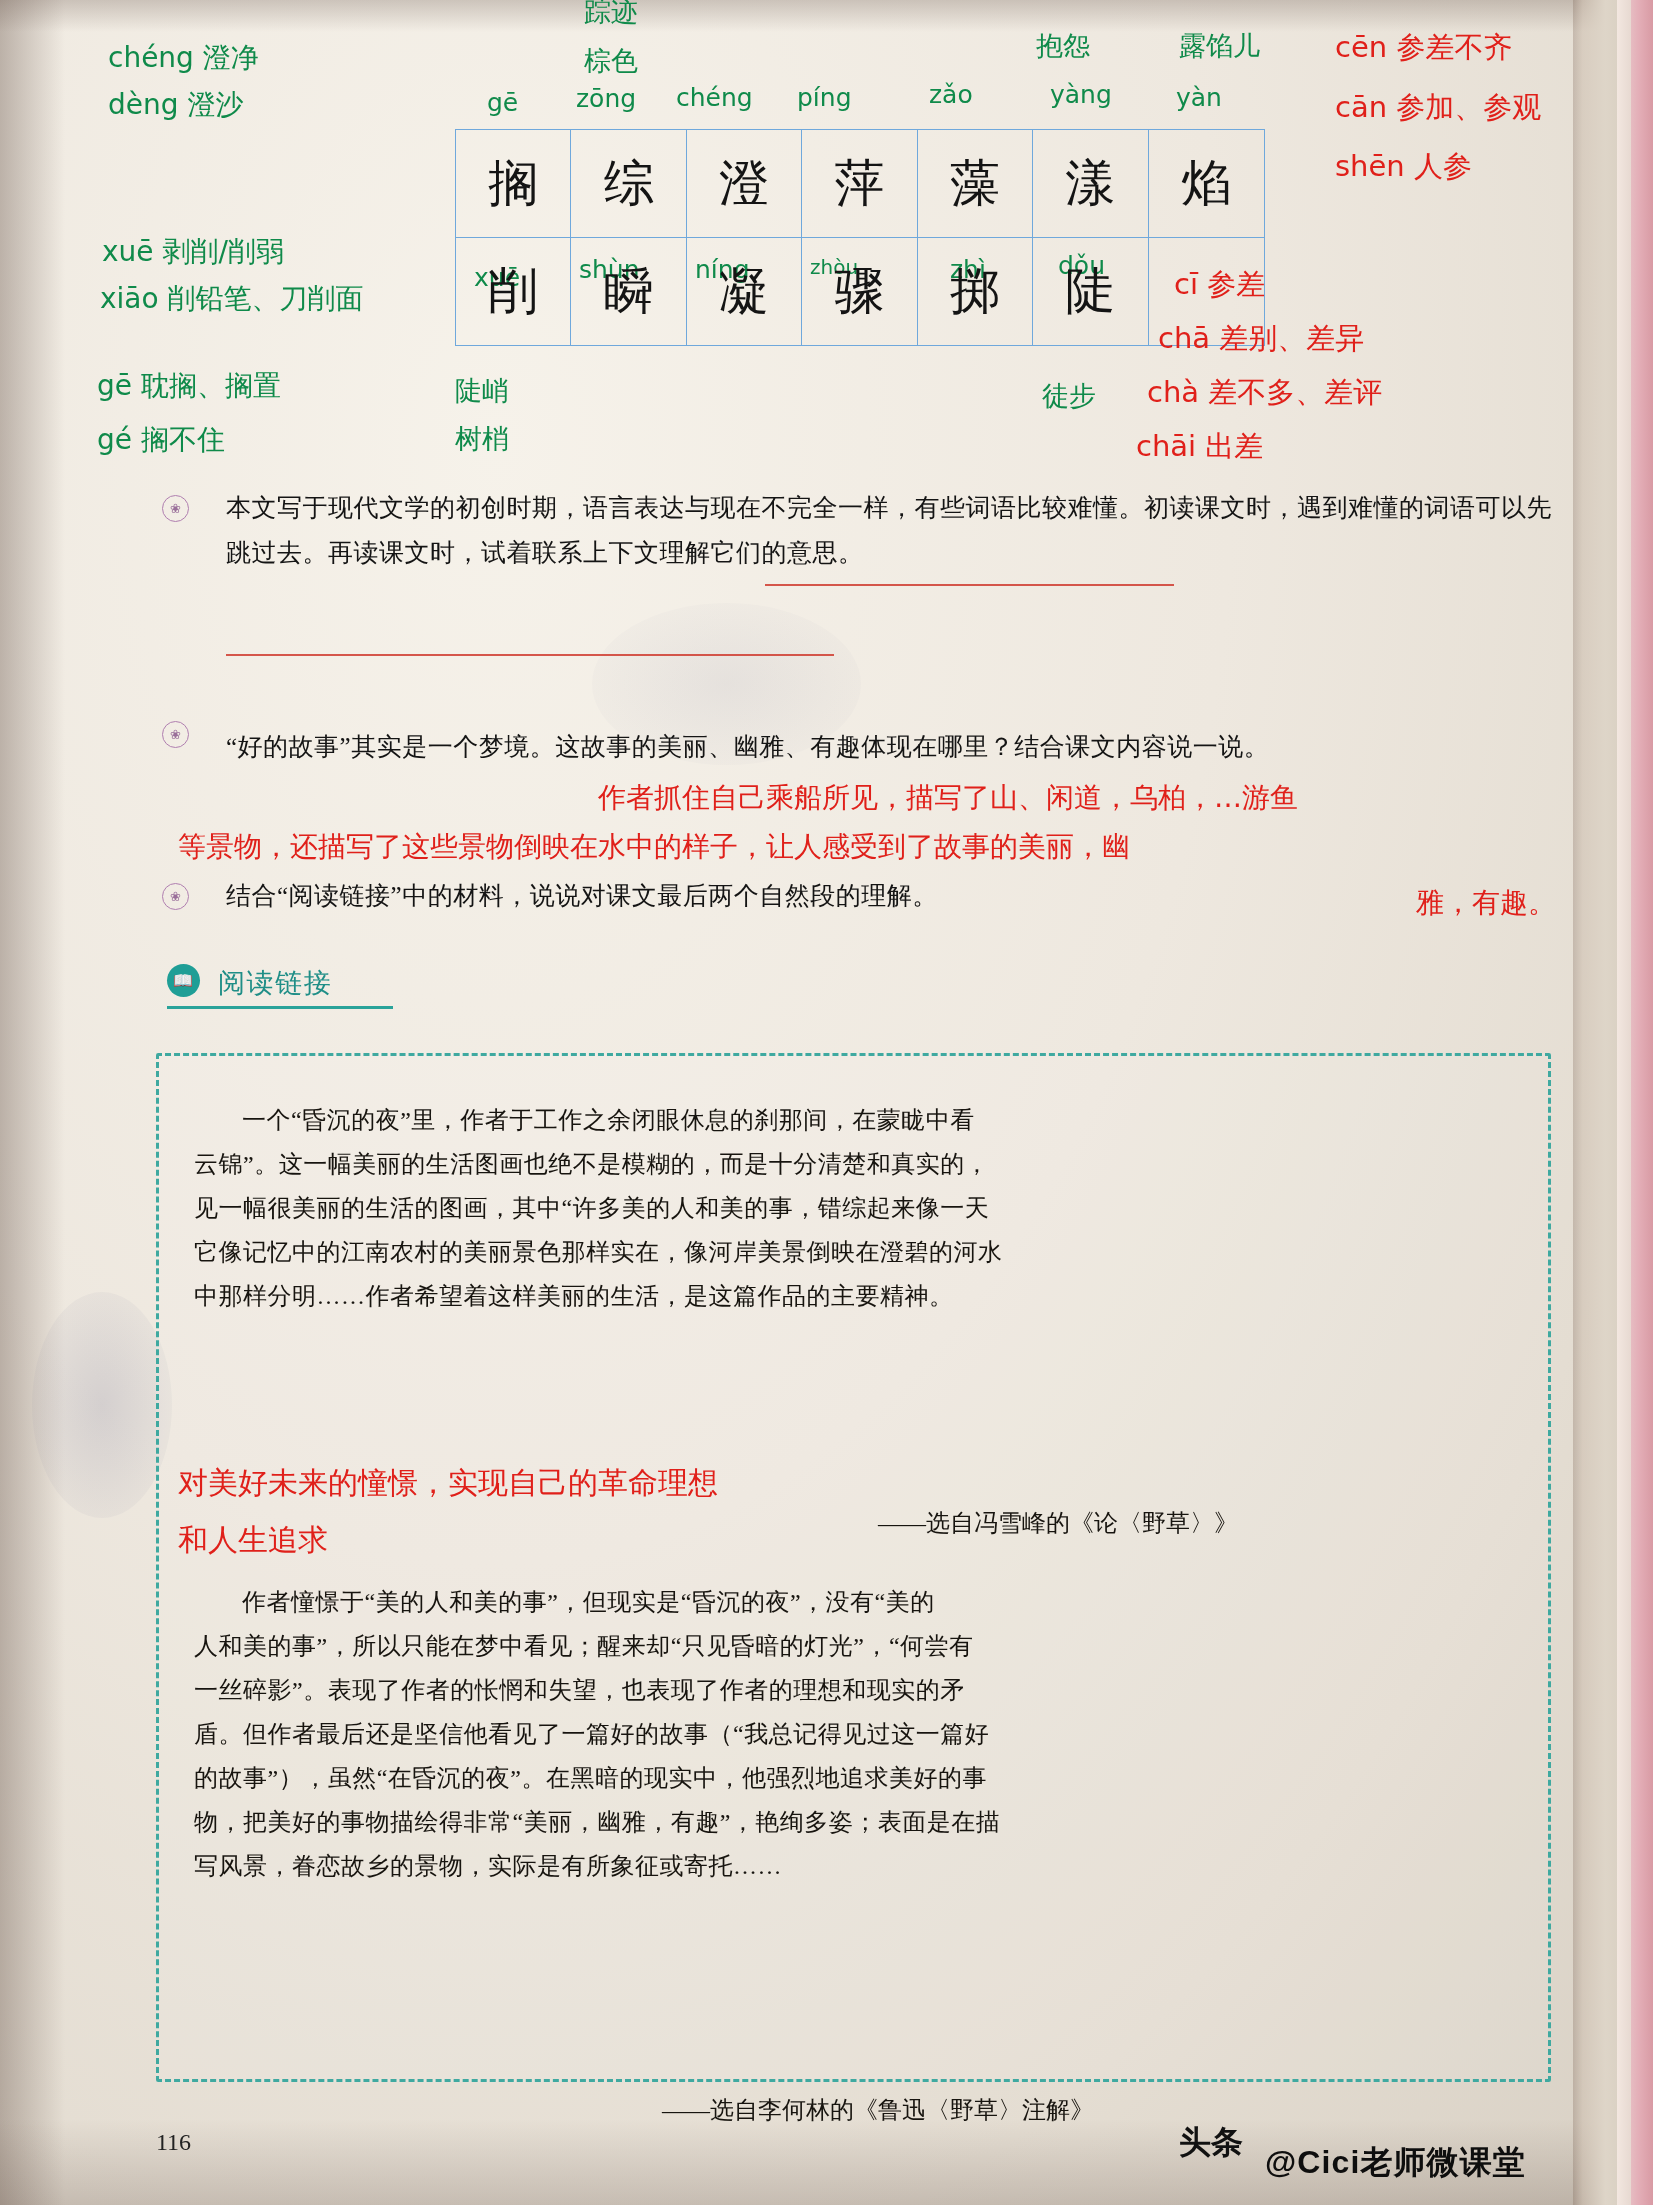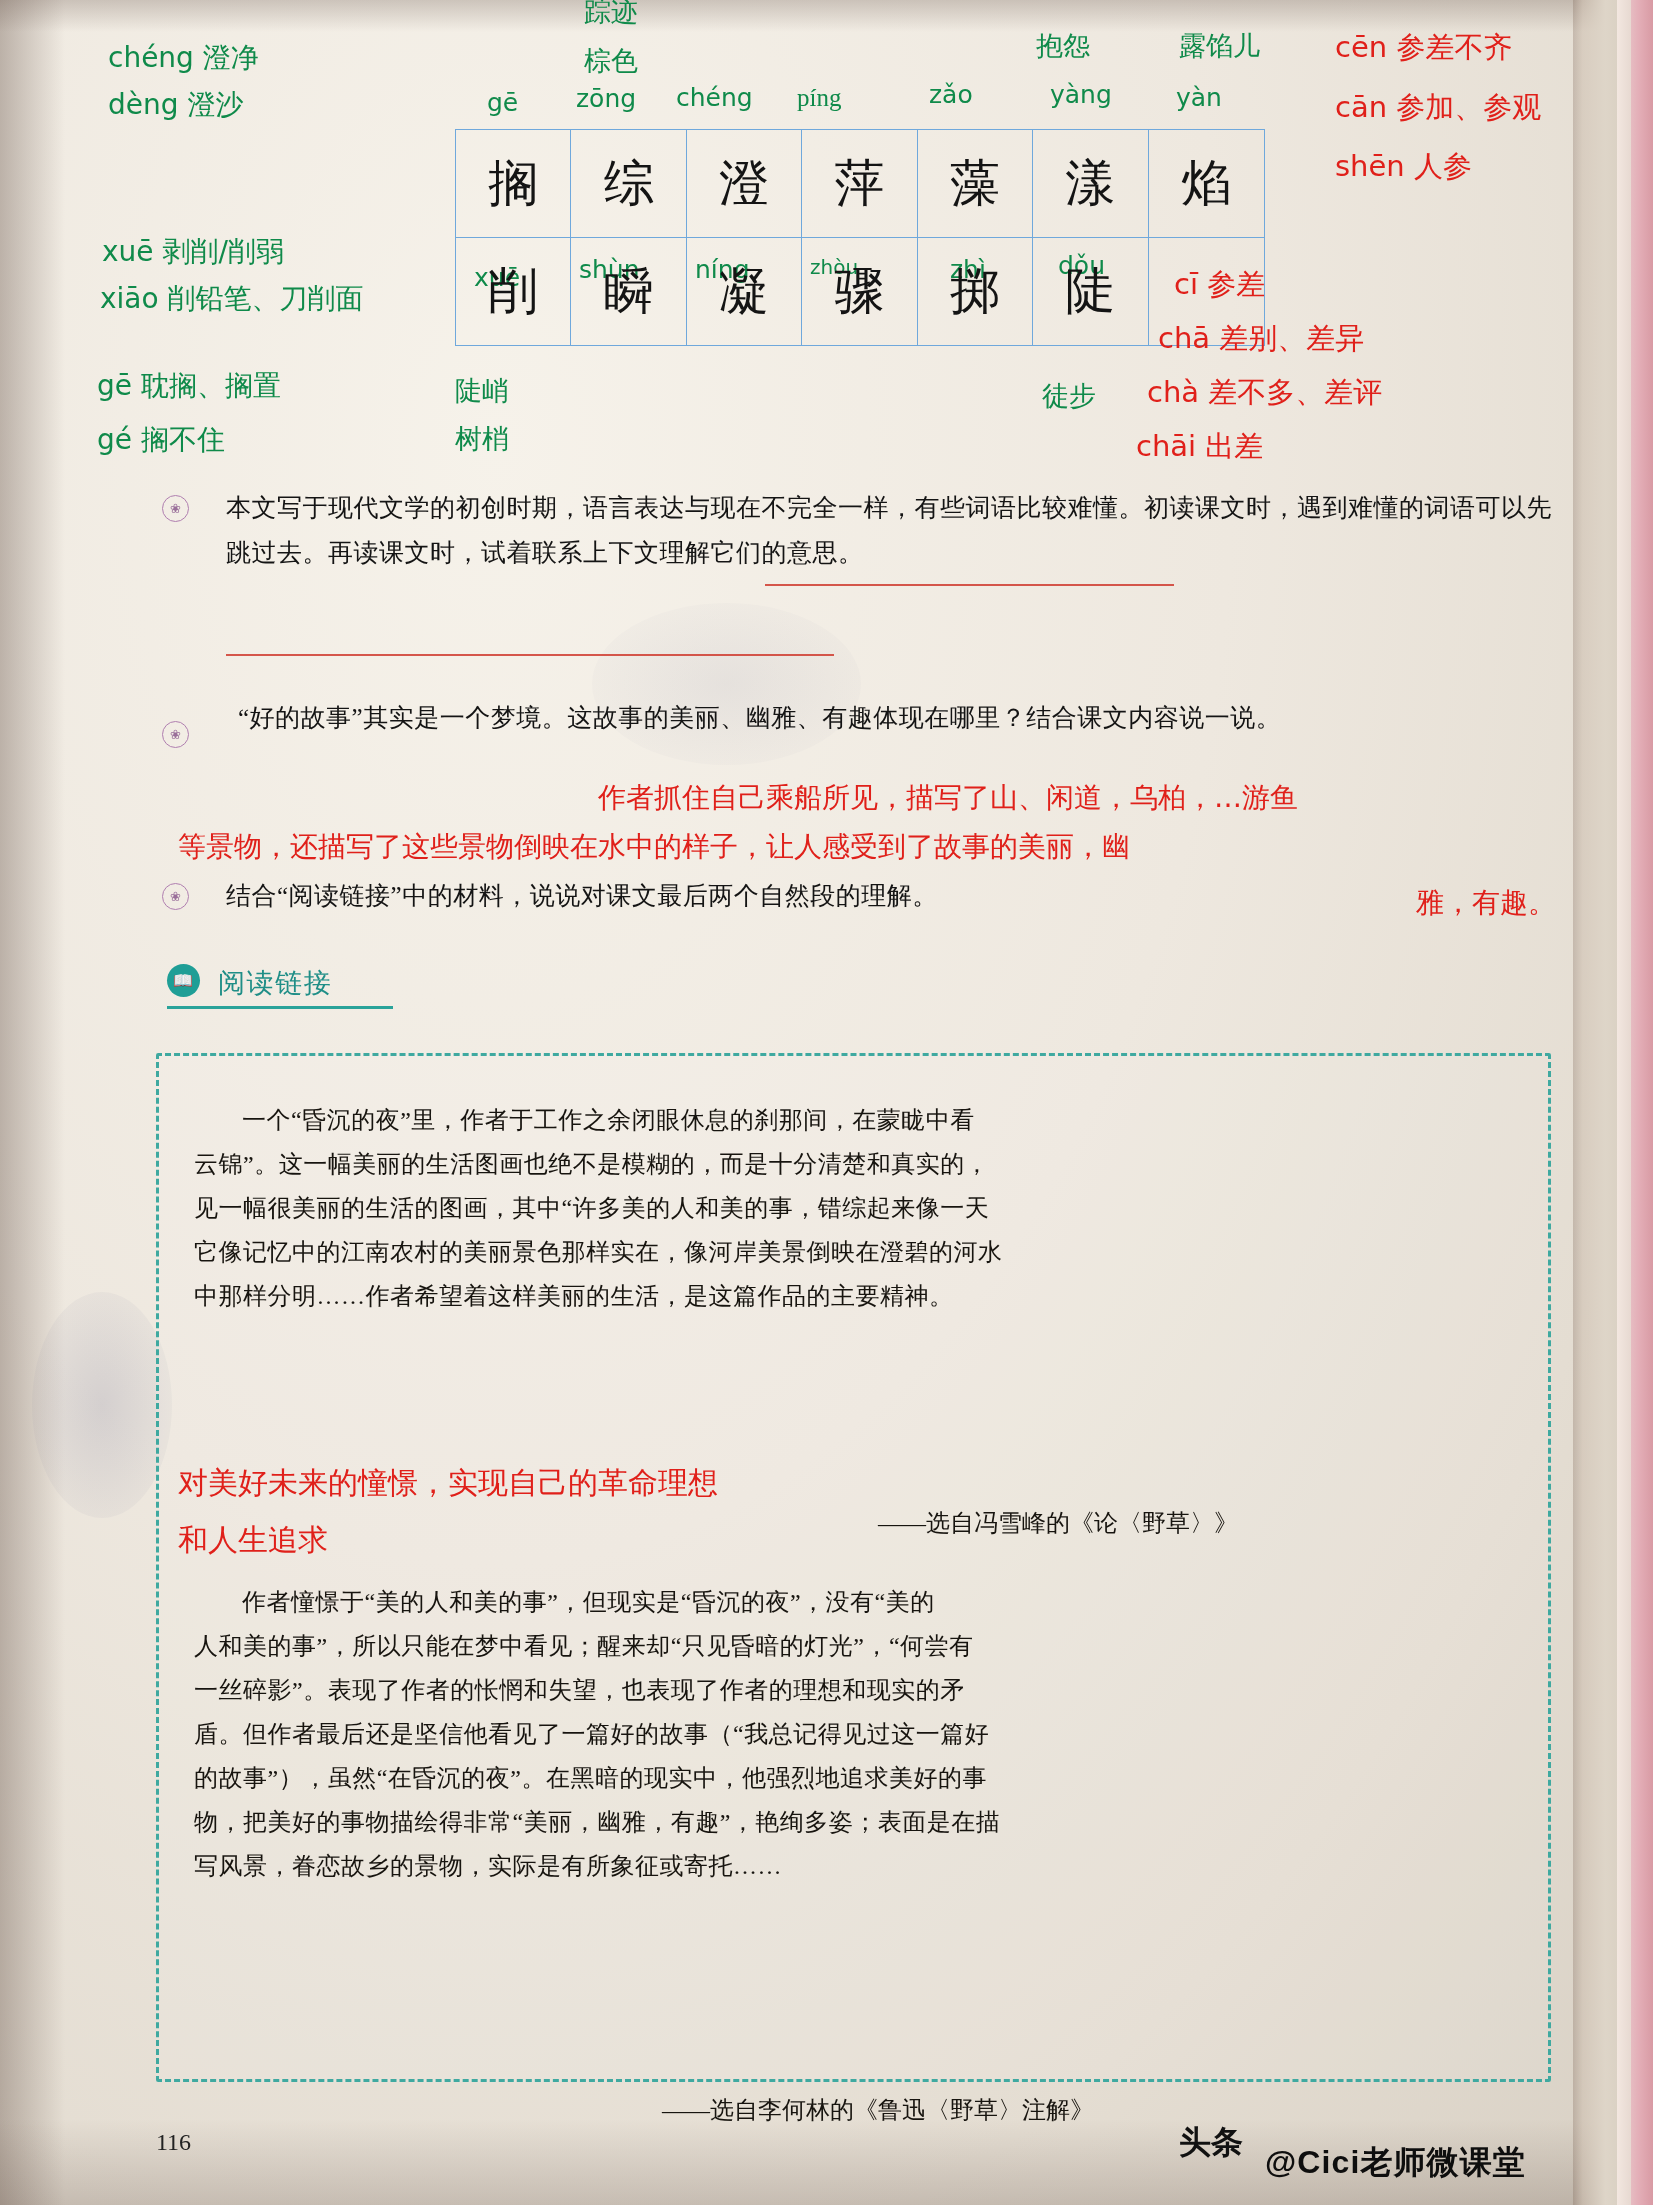--- a/index.html
+++ b/index.html
@@ -212,21 +212,21 @@
   <div class="hw hw-green" style="left:584px; top:47px; font-size:27px;">棕色</div>
   <div class="hw hw-green" style="left:1036px; top:32px; font-size:27px;">抱怨</div>
   <div class="hw hw-green" style="left:1179px; top:32px; font-size:27px;">露馅儿</div>
   <div class="hw hw-green" style="left:455px; top:377px; font-size:27px;">陡峭</div>
   <div class="hw hw-green" style="left:455px; top:425px; font-size:27px;">树梢</div>
   <div class="hw hw-green" style="left:1042px; top:382px; font-size:27px;">徒步</div>
 
   <div class="hw hw-green" style="left:487px; top:90px; font-size:25px;">gē</div>
   <div class="hw hw-green" style="left:576px; top:86px; font-size:25px;">zōng</div>
   <div class="hw hw-green" style="left:676px; top:85px; font-size:25px;">chéng</div>
-  <div class="hw hw-green" style="left:797px; top:85px; font-size:25px;font-family:Liberation Serif, serif;">píng</div>
+  <div class="hw hw-green" style="left:797px; top:85px; font-size:25px;">píng</div>
   <div class="hw hw-green" style="left:929px; top:82px; font-size:25px;">zǎo</div>
   <div class="hw hw-green" style="left:1050px; top:82px; font-size:25px;">yàng</div>
   <div class="hw hw-green" style="left:1176px; top:85px; font-size:25px;">yàn</div>
 
   <div class="hw hw-green" style="left:474px; top:265px; font-size:25px;">xuē</div>
   <div class="hw hw-green" style="left:579px; top:257px; font-size:25px;">shùn</div>
   <div class="hw hw-green" style="left:695px; top:257px; font-size:25px;">níng</div>
   <div class="hw hw-green" style="left:810px; top:257px; font-size:20px;">zhòu</div>
   <div class="hw hw-green" style="left:950px; top:257px; font-size:25px;">zhì</div>
   <div class="hw hw-green" style="left:1058px; top:253px; font-size:25px;">dǒu</div>
@@ -256,21 +256,21 @@
   <div class="hw hw-red" style="left:1158px; top:323px; font-size:29px;">chā 差别、差异</div>
   <div class="hw hw-red" style="left:1147px; top:377px; font-size:29px;">chà 差不多、差评</div>
   <div class="hw hw-red" style="left:1136px; top:431px; font-size:29px;">chāi 出差</div>
 
   <div class="q-bullet" style="left:162px; top:495px;">❀</div>
   <div class="q-text" style="left:226px; top:485px; width:1330px;">本文写于现代文学的初创时期，语言表达与现在不完全一样，有些词语比较难懂。初读课文时，遇到难懂的词语可以先跳过去。再读课文时，试着联系上下文理解它们的意思。</div>
   <div class="underline-red" style="left:765px; top:584px; width:409px;"></div>
   <div class="underline-red" style="left:226px; top:654px; width:608px;"></div>
 
   <div class="q-bullet" style="left:162px; top:721px;">❀</div>
-  <div class="q-text" style="left:226px; top:695px; width:1330px;margin-left:12px;">“好的故事”其实是一个梦境。这故事的美丽、幽雅、有趣体现在哪里？结合课文内容说一说。</div>
+  <div class="q-text" style="left:226px; top:724px; width:1330px;">“好的故事”其实是一个梦境。这故事的美丽、幽雅、有趣体现在哪里？结合课文内容说一说。</div>
 
   <div class="hw hw-red" style="left:598px; top:783px; font-size:28px;">作者抓住自己乘船所见，描写了山、闲道，乌柏，…游鱼</div>
   <div class="hw hw-red" style="left:178px; top:832px; font-size:28px;">等景物，还描写了这些景物倒映在水中的样子，让人感受到了故事的美丽，幽</div>
   <div class="hw hw-red" style="left:1416px; top:888px; font-size:28px;">雅，有趣。</div>
 
   <div class="q-bullet" style="left:162px; top:883px;">❀</div>
   <div class="q-text" style="left:226px; top:873px; width:1330px;">结合“阅读链接”中的材料，说说对课文最后两个自然段的理解。</div>
 
   <div class="rl-badge" style="left:167px; top:964px;">📖</div>
   <div class="rl-title" style="left:218px; top:965px;">阅读链接</div>

